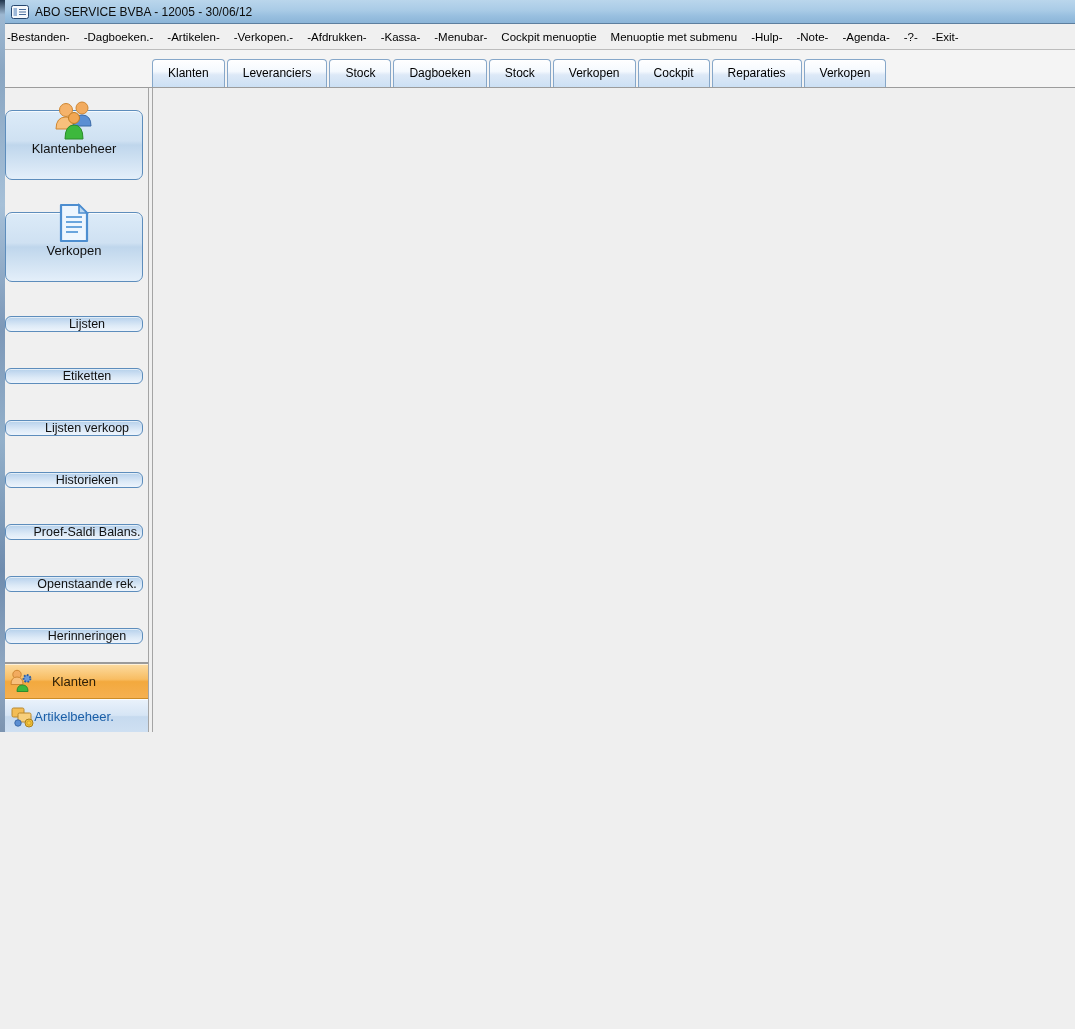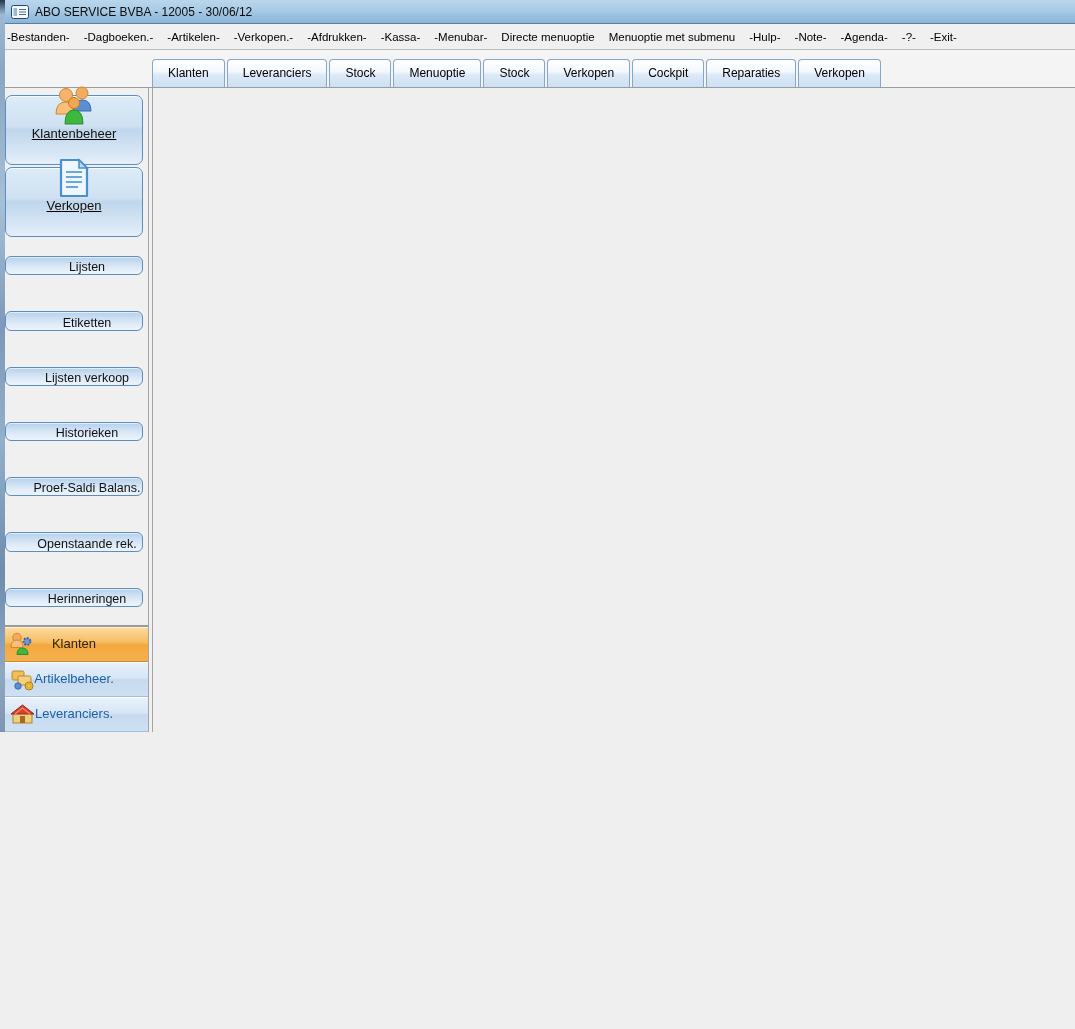--- a/index.html
+++ b/index.html
@@ -51,26 +51,25 @@
   .body { flex:1; display:flex; min-height:0; }
   .sidebar {
     width:148px; flex:0 0 148px; background:#f0f0f0;
     display:flex; flex-direction:column; padding:6px 0 0 0;
   }
   .v-divider { width:5px; flex:0 0 5px; background:#f0f0f0; border-left:1px solid #a4a4a4; border-right:1px solid #a4a4a4; }
   .main { flex:1; background:#efefef; }
 
   
   .big-btn {
-    height:70px; margin:1px 5px; border:1px solid #5d8dbc; border-radius:7px;
+    height:70px; margin:16px 5px; border:1px solid #5d8dbc; border-radius:7px;
     display:flex; flex-direction:column; align-items:center; justify-content:flex-end;
     padding-bottom:23px; cursor:default;
     background:linear-gradient(180deg,#dcebf8 0%,#cfe1f2 44%,#bfd6ec 50%,#cfe1f2 72%,#e4effa 100%);
     box-shadow:inset 0 1px 0 rgba(255,255,255,.75);
-    text-decoration:underline;
   }
   .big-btn .big-icon { flex:1; display:flex; align-items:center; justify-content:center; }
   .big-btn-label { font-size:13px; color:#101010; }
 
   
   .small-btn {
     height:29px; margin:18px 5px; border:1px solid #5d8dbc; border-radius:6px;
     display:flex; align-items:flex-end; justify-content:center;
     font-size:12.5px; color:#101010; cursor:default;
     background:linear-gradient(180deg,#b4d0ea 0%,#c8dcf1 26%,#dcead7f 50%,#ddeaf7 55%,#edf4fc 100%);
@@ -114,34 +113,34 @@
   </div>
 
   <div class="menubar">
     <span class="menu-item">-Bestanden-</span>
     <span class="menu-item">-Dagboeken.-</span>
     <span class="menu-item">-Artikelen-</span>
     <span class="menu-item">-Verkopen.-</span>
     <span class="menu-item">-Afdrukken-</span>
     <span class="menu-item">-Kassa-</span>
     <span class="menu-item">-Menubar-</span>
-    <span class="menu-item">Directe menuoptie</span>
+    <span class="menu-item">Cockpit menuoptie</span>
     <span class="menu-item">Menuoptie met submenu</span>
     <span class="menu-item">-Hulp-</span>
     <span class="menu-item">-Note-</span>
     <span class="menu-item">-Agenda-</span>
     <span class="menu-item">-?-</span>
     <span class="menu-item">-Exit-</span>
   </div>
 
   <div class="tabstrip">
     <div class="tab">Klanten</div>
     <div class="tab">Leveranciers</div>
     <div class="tab">Stock</div>
-    <div class="tab">Menuoptie</div>
+    <div class="tab">Dagboeken</div>
     <div class="tab">Stock</div>
     <div class="tab">Verkopen</div>
     <div class="tab">Cockpit</div>
     <div class="tab">Reparaties</div>
     <div class="tab">Verkopen</div>
   </div>
 
   <div class="body">
 
     <div class="sidebar">

